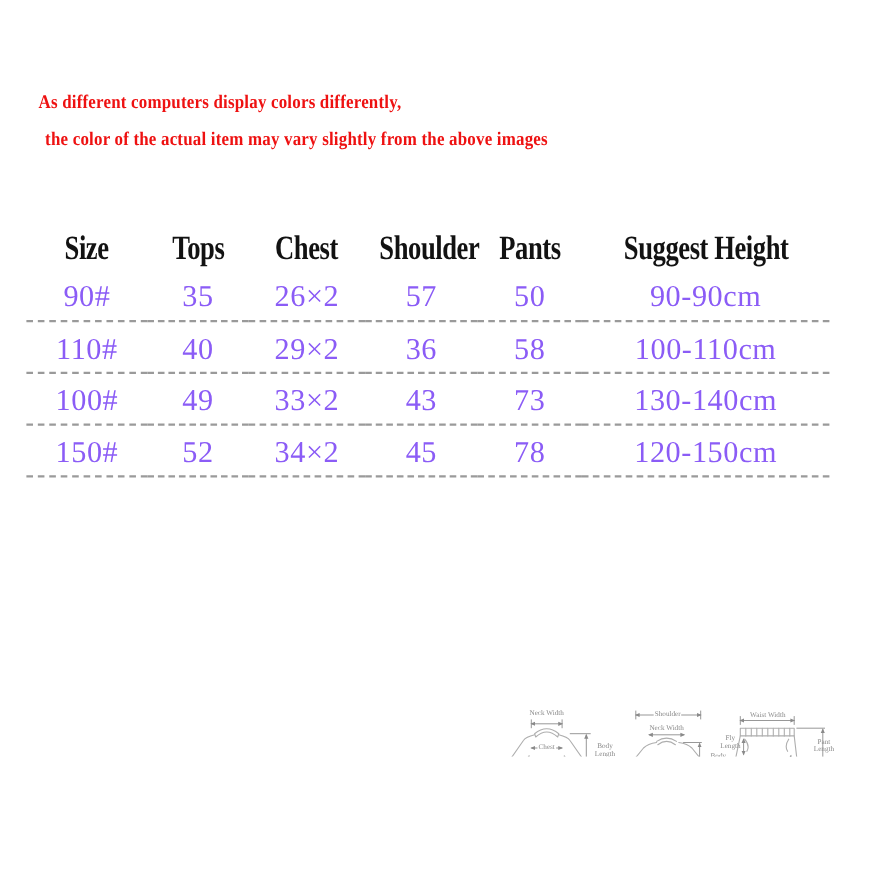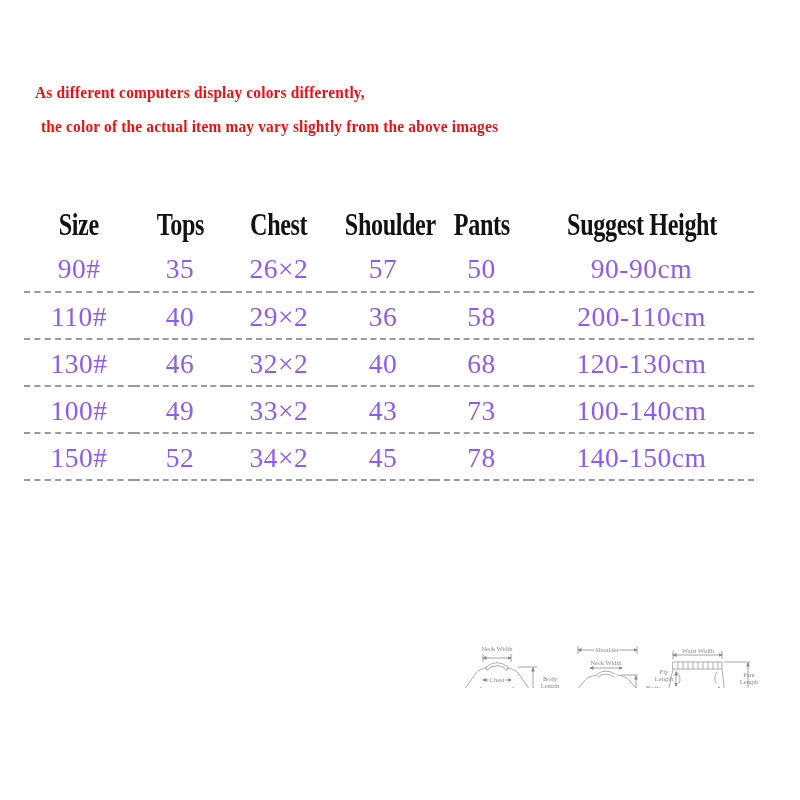--- a/index.html
+++ b/index.html
@@ -87,45 +87,37 @@
         <td>57</td>
         <td>50</td>
         <td>90-90cm</td>
       </tr>
       <tr>
         <td>110#</td>
         <td>40</td>
         <td>29×2</td>
         <td>36</td>
         <td>58</td>
-        <td>200-110cm</td>
-      </tr>
-      <tr>
-        <td>130#</td>
-        <td>46</td>
-        <td>32×2</td>
-        <td>40</td>
-        <td>68</td>
-        <td>120-130cm</td>
+        <td>100-110cm</td>
       </tr>
       <tr>
         <td>100#</td>
         <td>49</td>
         <td>33×2</td>
         <td>43</td>
         <td>73</td>
-        <td>100-140cm</td>
+        <td>130-140cm</td>
       </tr>
       <tr>
         <td>150#</td>
         <td>52</td>
         <td>34×2</td>
         <td>45</td>
         <td>78</td>
-        <td>140-150cm</td>
+        <td>120-150cm</td>
       </tr>
     </tbody>
   </table>
 
   <div class="diagrams">
     <svg width="360" height="165" viewBox="0 0 360 165">
       <defs>
         <marker id="ah" markerWidth="5" markerHeight="5" refX="3.5" refY="2.5" orient="auto-start-reverse" markerUnits="userSpaceOnUse">
           <path d="M0,0.6 L4.4,2.5 L0,4.4 Z" fill="#8a8a8a"></path>
         </marker>

